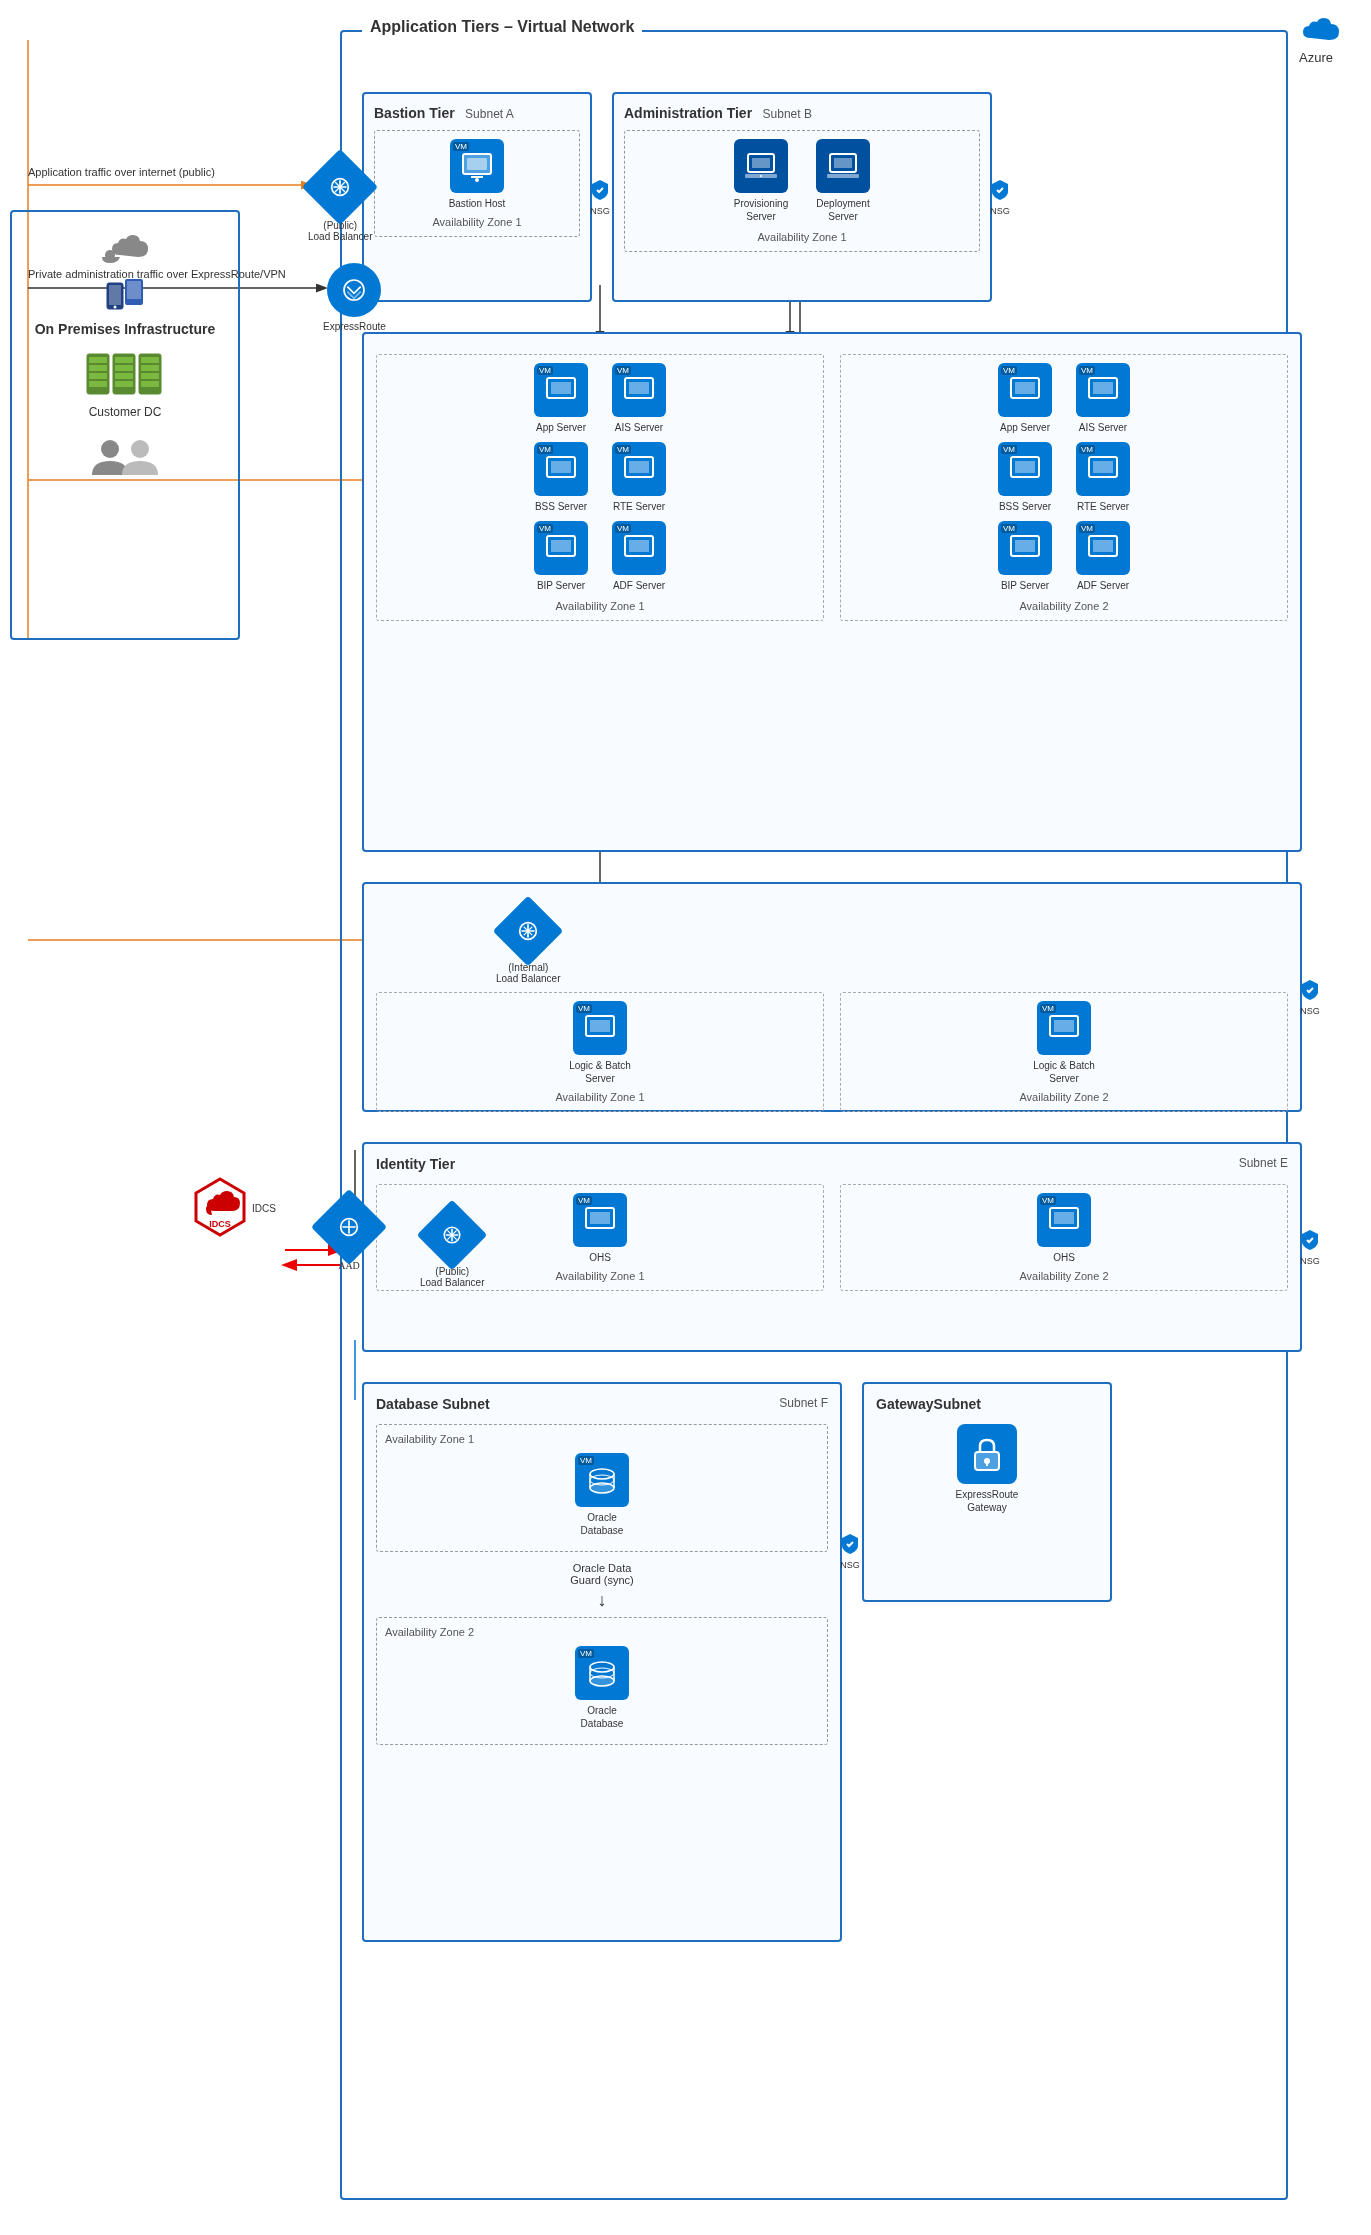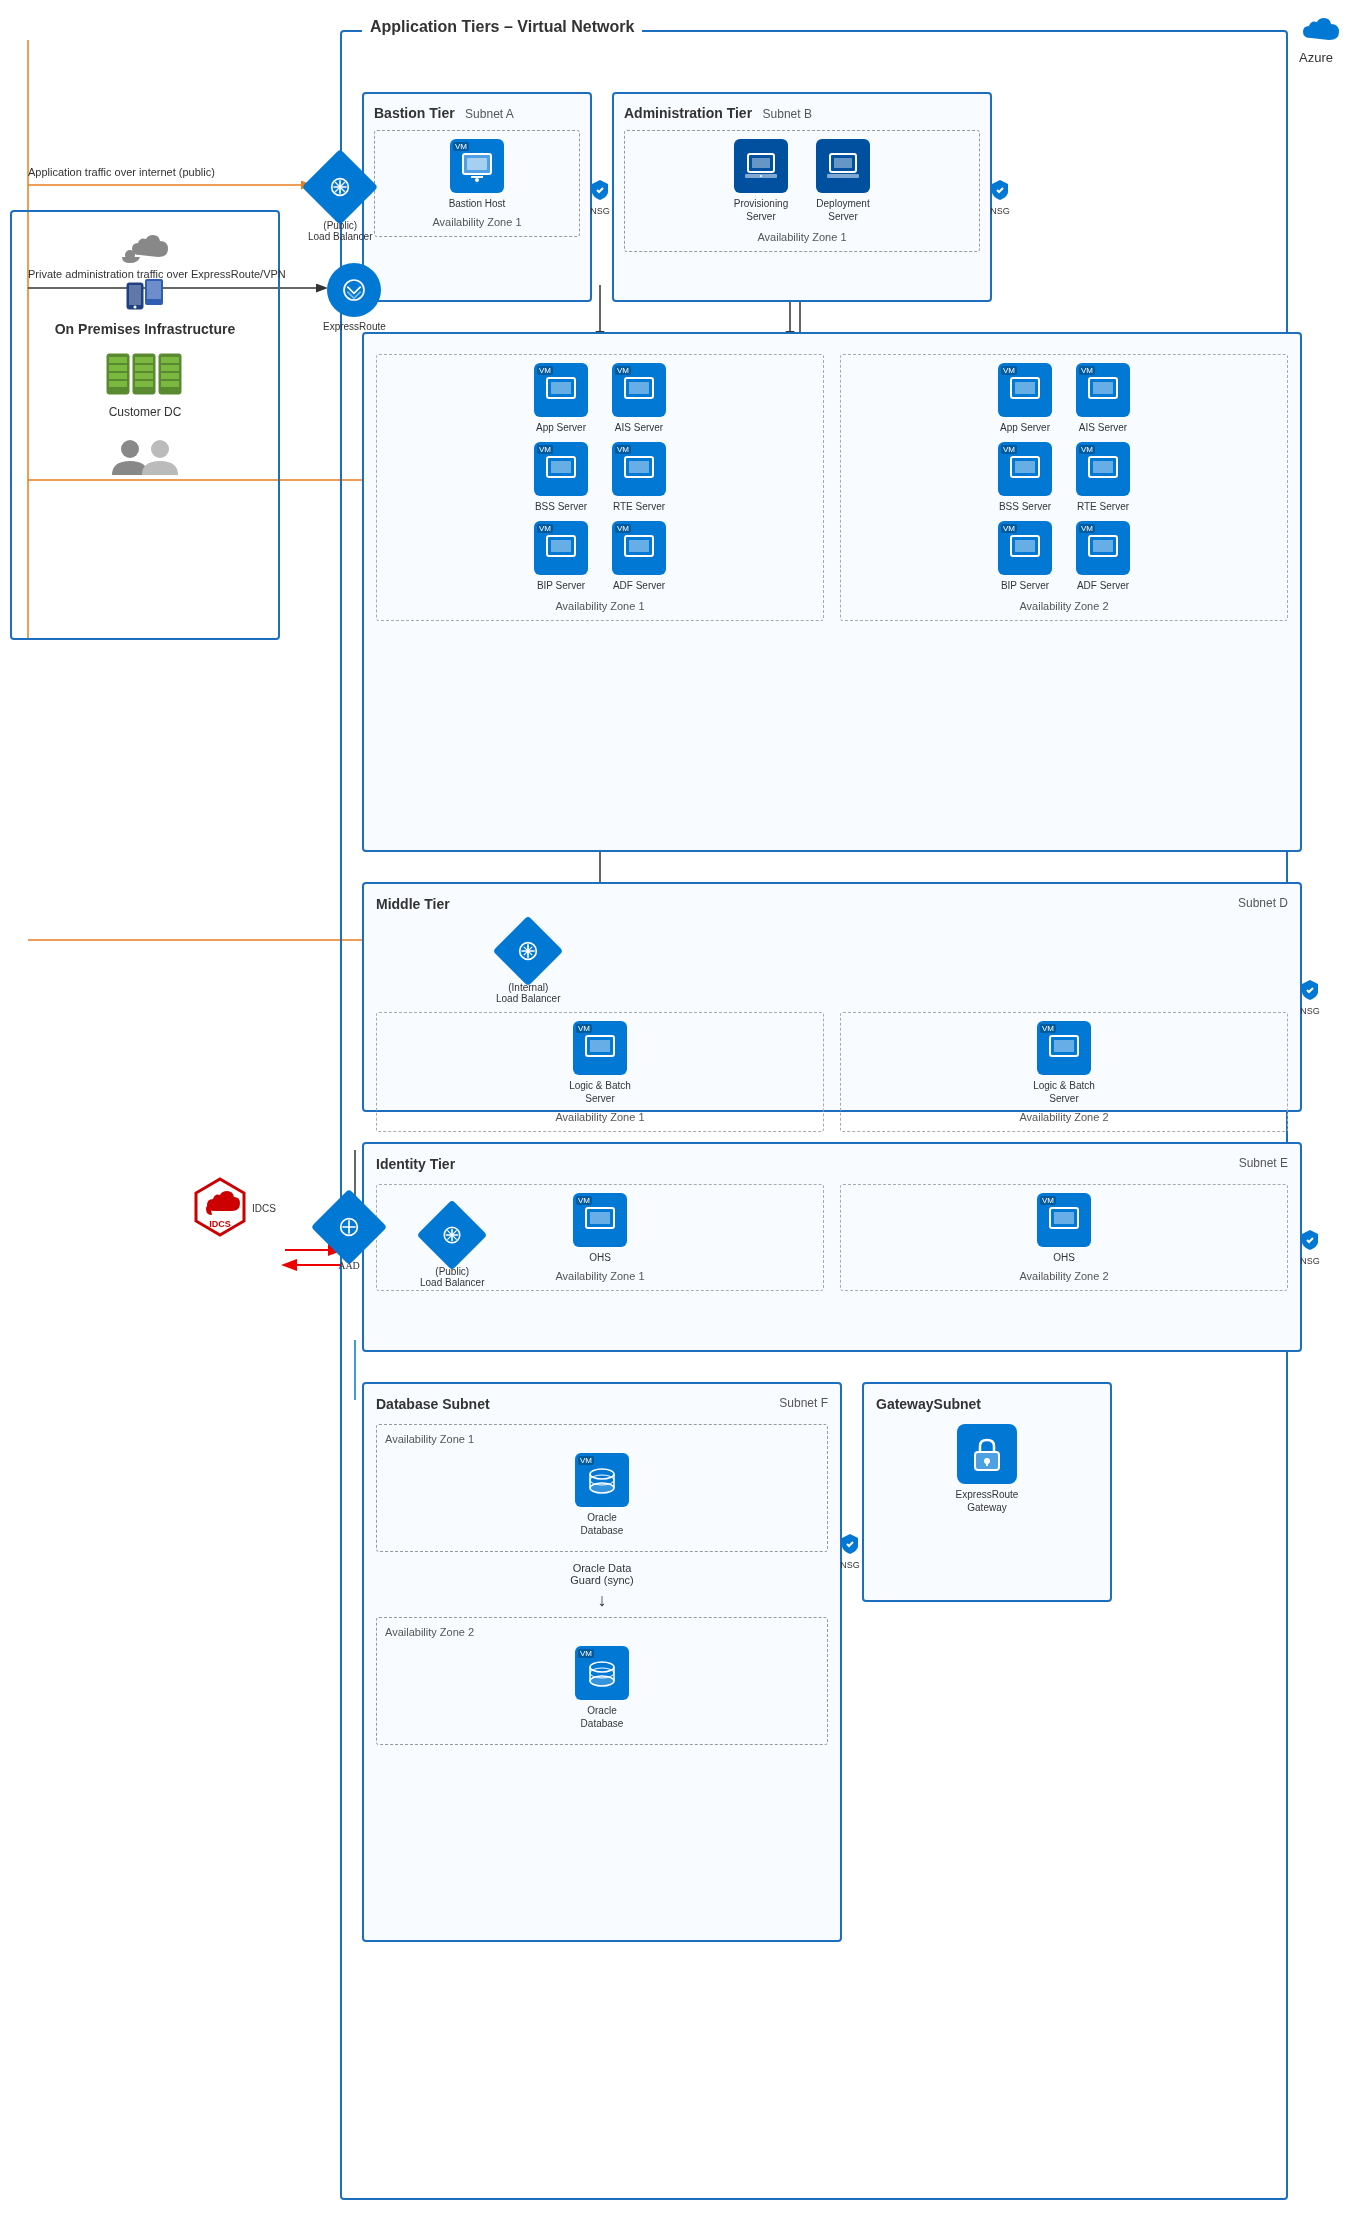--- a/index.html
+++ b/index.html
@@ -52,21 +52,21 @@
       font-size: 16px;
       font-weight: bold;
       color: #333;
     }
 
     
     .on-premises-box {
       position: absolute;
       top: 210px;
       left: 10px;
-      width: 270px;
+      width: 230px;
       height: 430px;
       border: 2px solid #1e6ebf;
       border-radius: 4px;
       background: transparent;
     }
 
     .tier-title {
       font-size: 14px;
       font-weight: bold;
       color: #333;
@@ -575,24 +575,20 @@
               </div>
               <div class="vm-label">ADF Server</div>
             </div>
           </div>
           <div class="zone-label">Availability Zone 2</div>
         </div>
       </div>
     </div>
 
     <div class="middle-tier">
-      <div class="header-row">
-        <span class="tier-title">Middle Tier</span>
-        <span class="subnet-label">Subnet D</span>
-      </div>
       <div style="display:flex;flex-direction:row;align-items:center;gap:16px;margin-top:10px;">
 
         <div style="display:flex;flex-direction:column;align-items:center;margin-left:120px;">
           <div style="width:50px;height:50px;background:#0078d4;transform:rotate(45deg);border-radius:4px;display:flex;align-items:center;justify-content:center;">
             <svg style="transform:rotate(-45deg)" viewBox="0 0 36 36" fill="white" width="30" height="30">
               <circle cx="18" cy="18" r="10" stroke="white" stroke-width="2" fill="none"></circle>
               <path d="M10,18 L26,18 M18,10 L18,26" stroke="white" stroke-width="2"></path>
               <path d="M13,13 L23,23 M23,13 L13,23" stroke="white" stroke-width="1.5"></path>
             </svg>
           </div>

